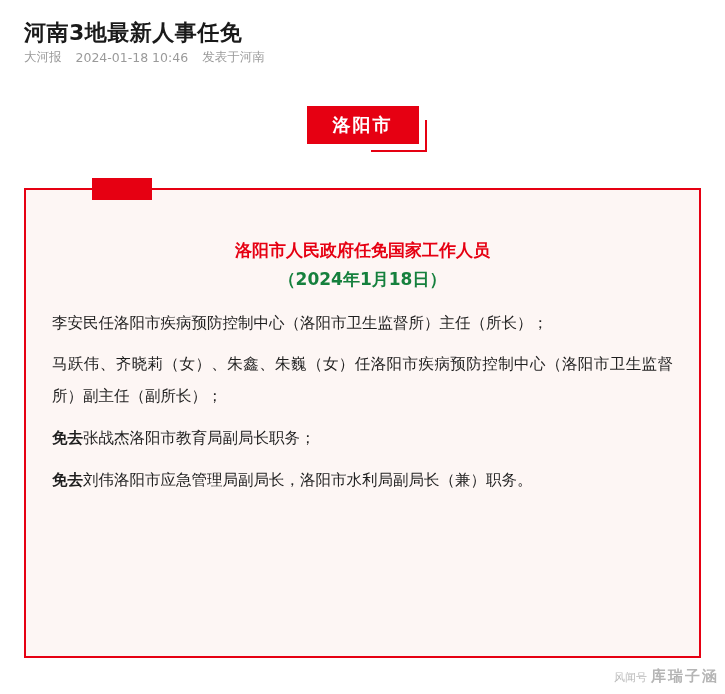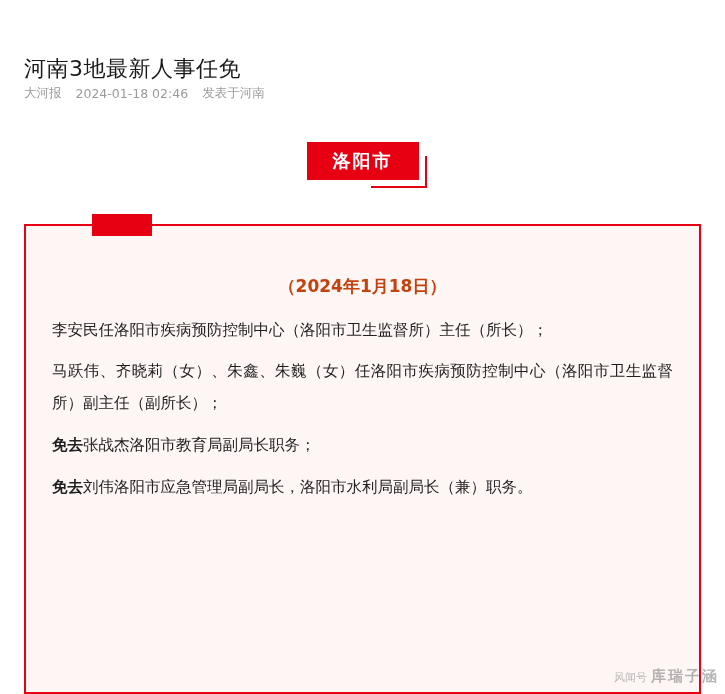--- a/index.html
+++ b/index.html
@@ -15,26 +15,25 @@
     color: #222222;
     position: relative;
   }
   .article {
     width: 725px;
     box-sizing: border-box;
     padding: 0 24px;
   }
   .headline {
     font-size: 22px;
-    font-weight: normal;
+    font-weight: bold;
     color: #1a1a1a;
     letter-spacing: 0.5px;
     padding-top: 18px;
     line-height: 1.4;
-    margin-top: 36px;
   }
   .meta {
     font-size: 12.5px;
     color: #9a9a9a;
     display: flex;
     align-items: center;
     gap: 14px;
   }
   .meta span { white-space: nowrap; }
 
@@ -83,21 +82,21 @@
   }
   .doc-title {
     text-align: center;
     color: #e60012;
     font-weight: bold;
     font-size: 17px;
     line-height: 1.7;
   }
   .doc-date {
     text-align: center;
-    color: #c2410c;
+    color: #15803d;
     font-weight: bold;
     font-size: 17px;
     line-height: 1.7;
     margin-bottom: 14px;
   }
   .doc-p {
     font-size: 15.5px;
     line-height: 2.05;
     color: #1f1f1f;
     margin: 10px 0;
@@ -125,31 +124,32 @@
 </style>
 </head>
 <body>
 
 <div class="article">
 
   <div class="headline">河南3地最新人事任免</div>
 
   <div class="meta">
     <span>大河报</span>
-    <span>2024-01-18 02:46</span>
+    <span>2024-01-18 10:46</span>
     <span>发表于河南</span>
   </div>
 
   <div class="badge-wrap">
     <div class="city-badge">洛阳市</div>
   </div>
 
   <div class="doc-card">
     <div class="corner-block"></div>
 
+    <div class="doc-title">洛阳市人民政府任免国家工作人员</div>
     <div class="doc-date">（2024年1月18日）</div>
 
     <p class="doc-p">李安民任洛阳市疾病预防控制中心（洛阳市卫生监督所）主任（所长）；</p>
     <p class="doc-p">马跃伟、齐晓莉（女）、朱鑫、朱巍（女）任洛阳市疾病预防控制中心（洛阳市卫生监督所）副主任（副所长）；</p>
 
     <p class="doc-p"><b>免去</b><span>张战杰洛阳市教育局副局长职务；</span></p>
     <p class="doc-p"><b>免去</b><span>刘伟洛阳市应急管理局副局长，洛阳市水利局副局长（兼）职务。</span></p>
   </div>
 </div>
 

